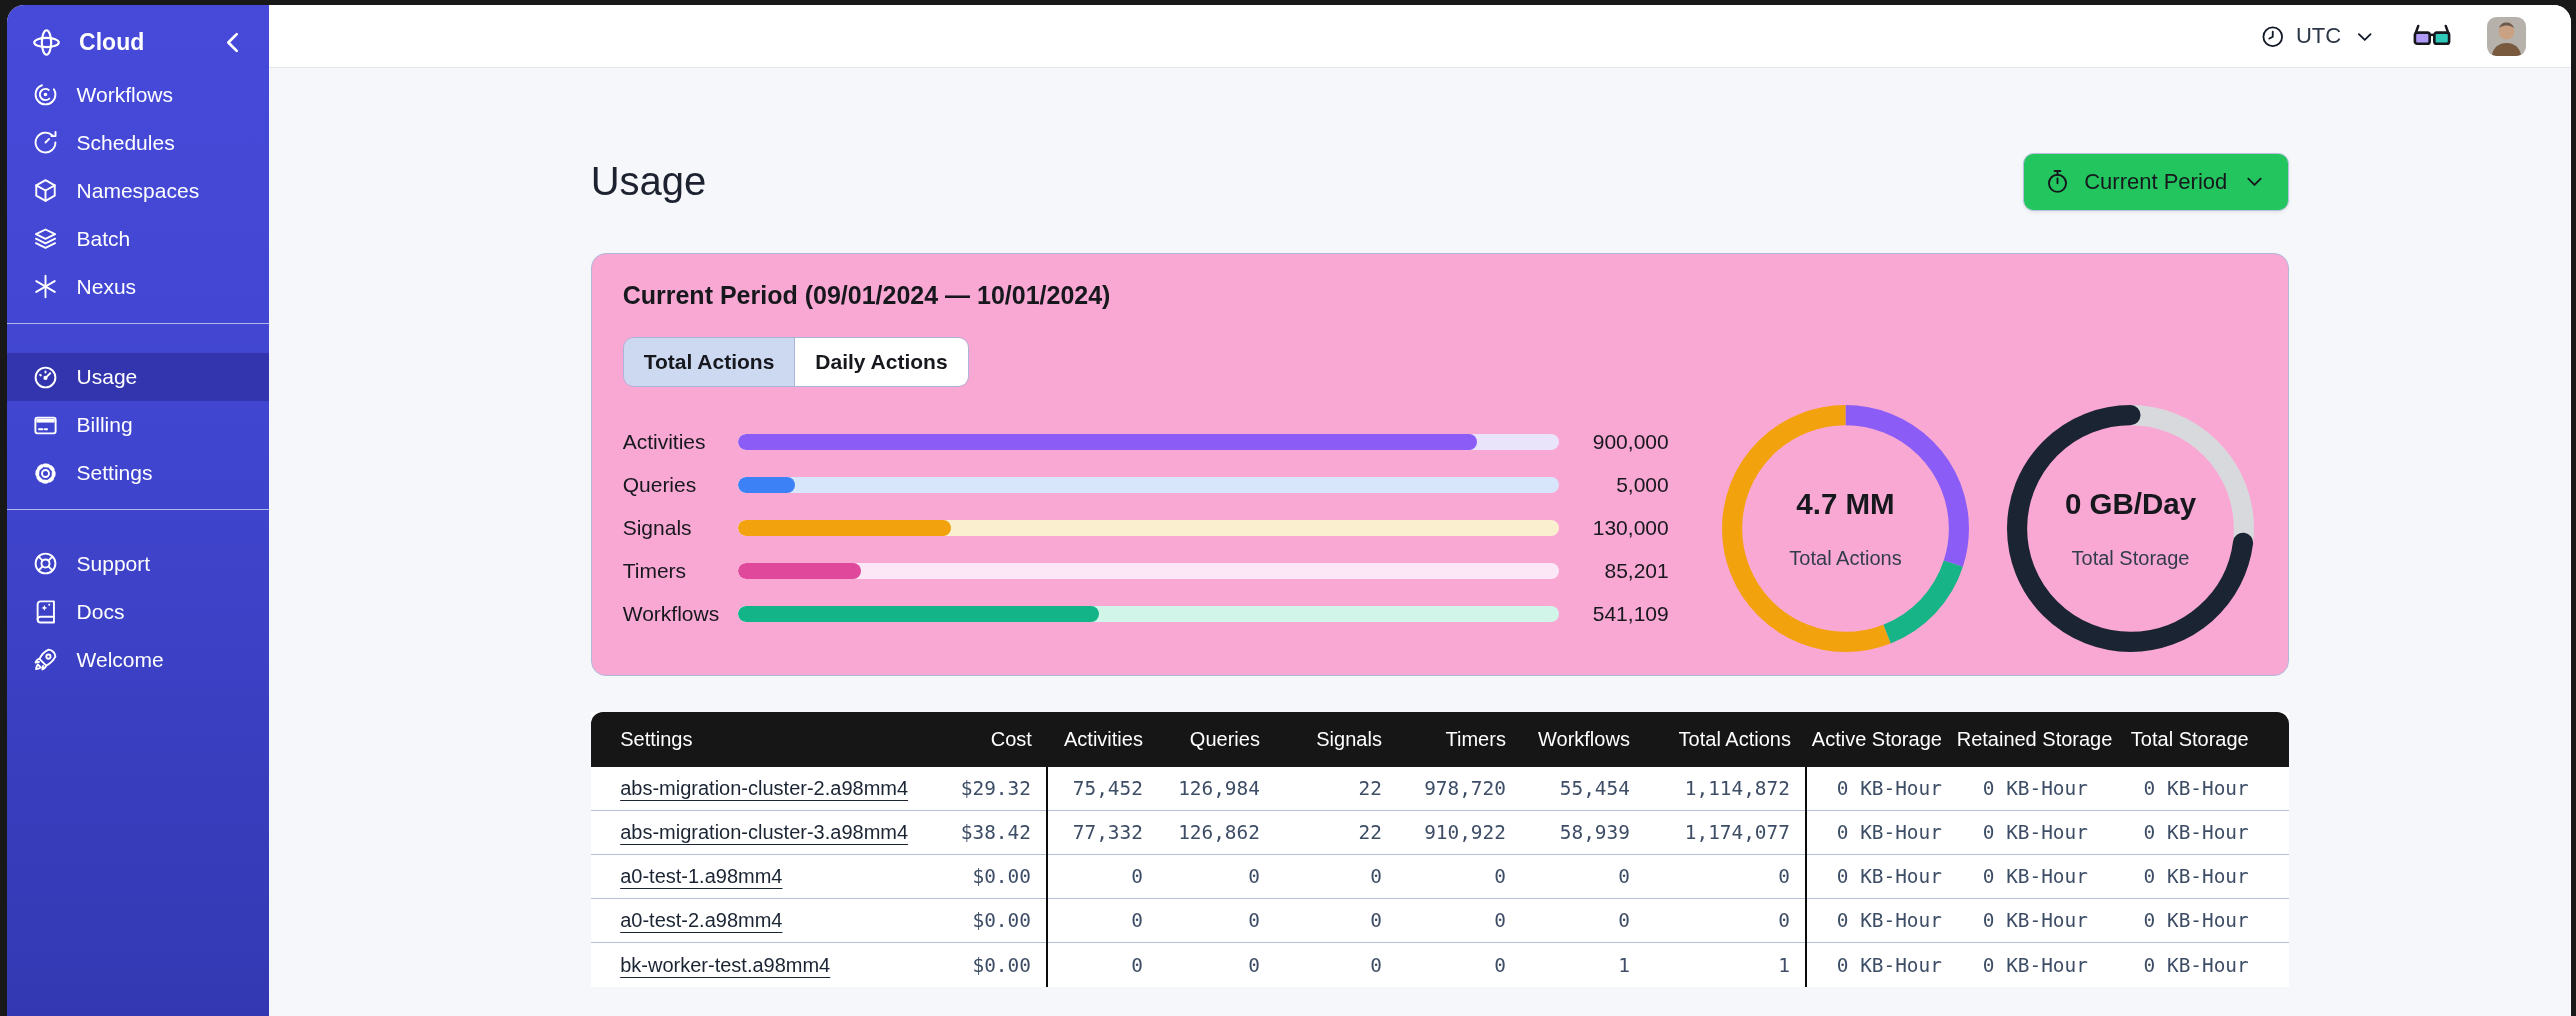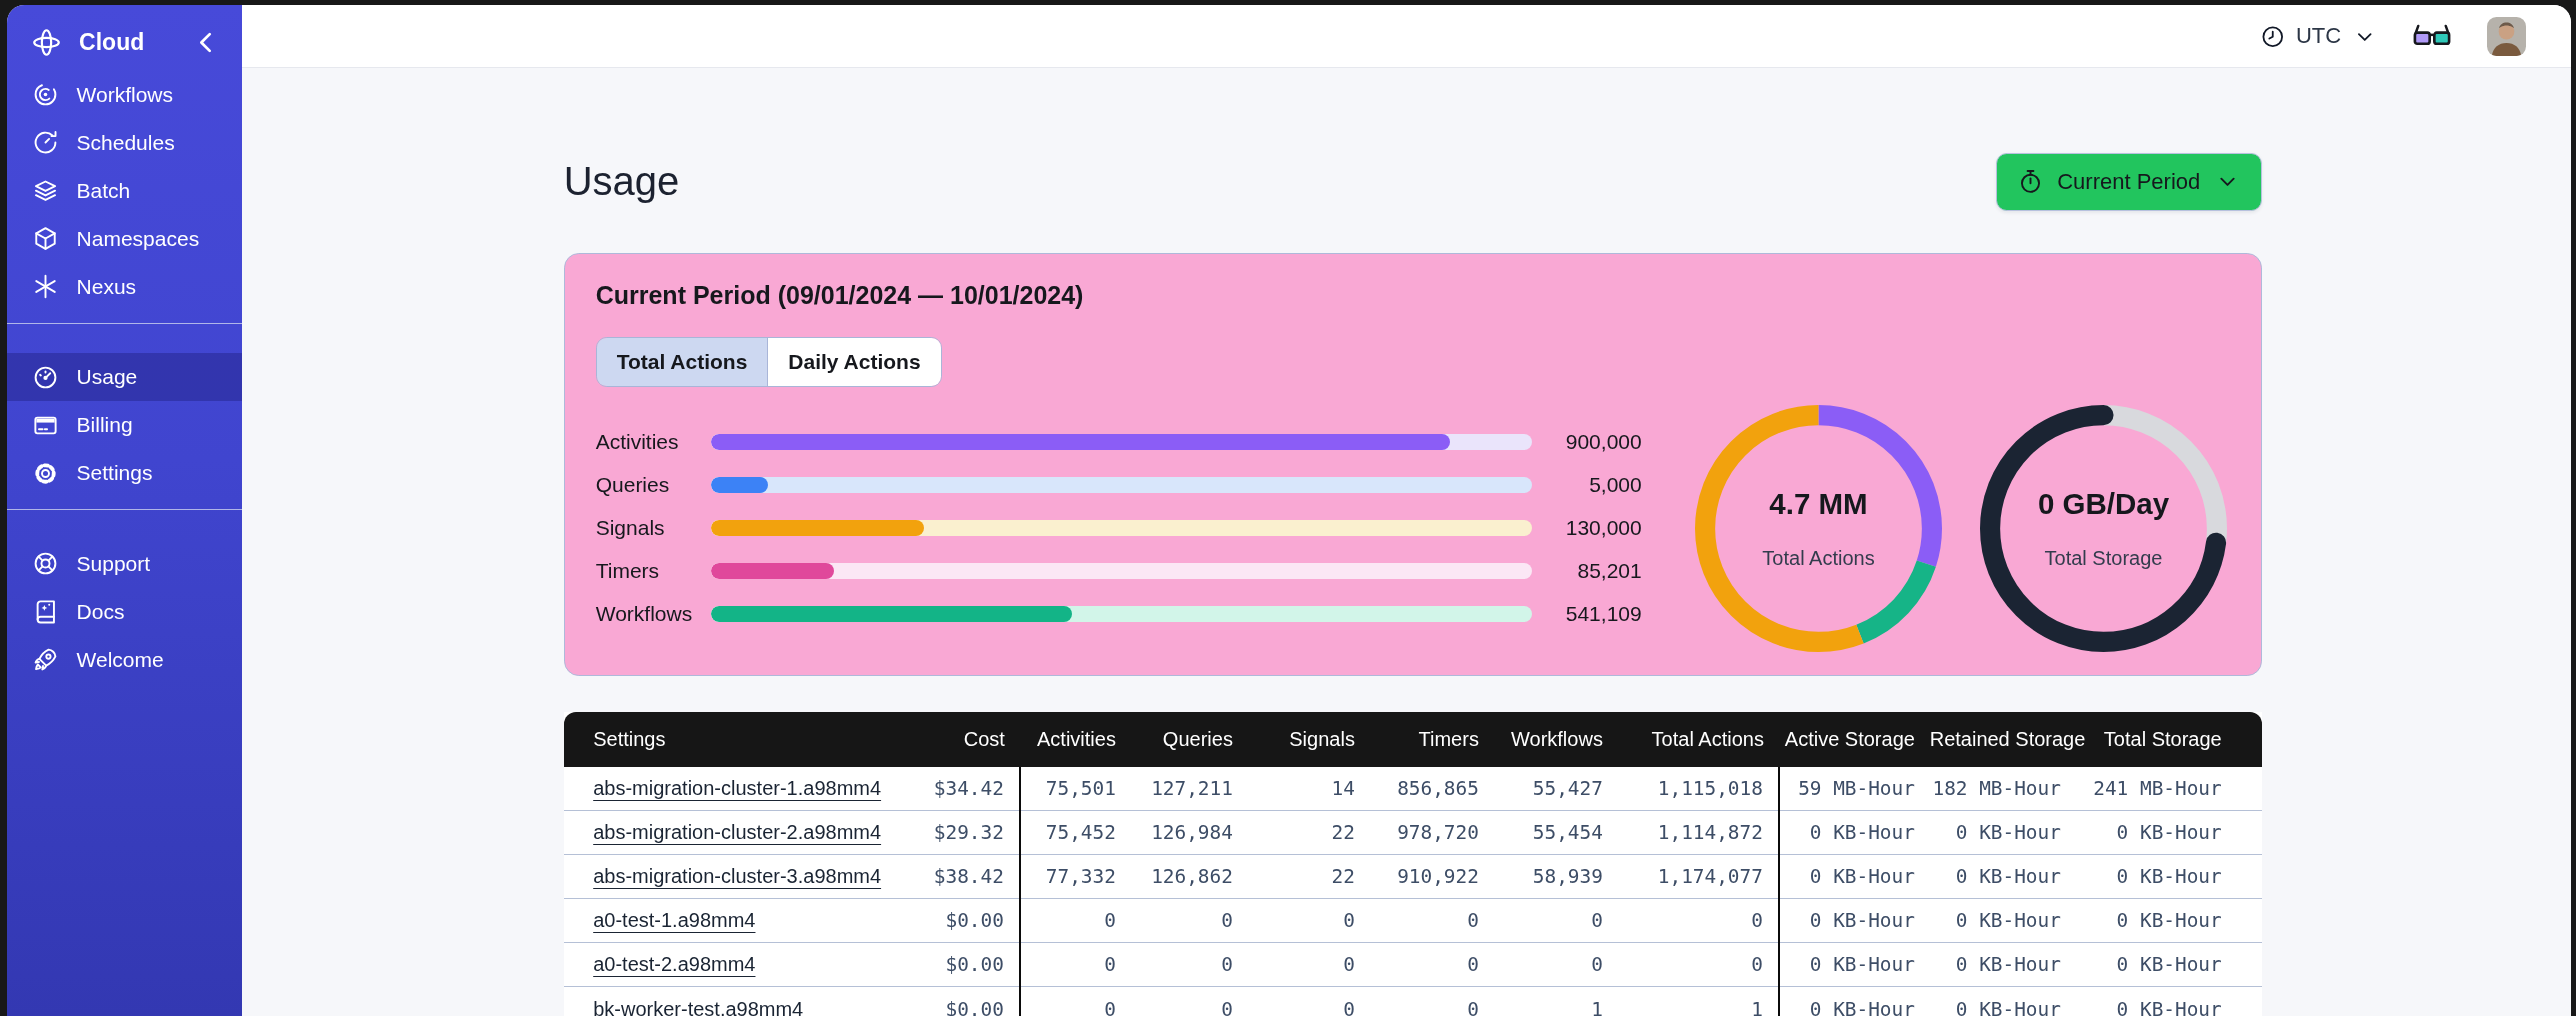--- a/index.html
+++ b/index.html
@@ -13,21 +13,21 @@
   }
   .window {
     position: absolute; left: 6.7px; top: 5.4px; right: 5.4px; bottom: 0;
     border-radius: 17.4px 17.4px 0 0;
     overflow: hidden;
     display: flex;
     background: #f6f7fa;
   }
   
   .sidebar {
-    width: 235px; flex: none;
+    width: 262px; flex: none;
     background: linear-gradient(180deg, #474ad9 0%, #4045cf 45%, #3338b2 100%);
     color: #fff;
     display: flex; flex-direction: column;
   }
   .side-head {
     display: flex; align-items: center;
     height: 56px; margin-top: 9.4px;
     padding: 0 20px 0 24px;
   }
   .side-head .icon svg { width: 31px; height: 31px; }
@@ -179,36 +179,36 @@
               <path d="M20.8 12a8.8 8.8 0 1 1-2.6-6.2"></path>
               <polyline points="20.9 2.7 20.9 6.3 17.3 6.3"></polyline>
               <line x1="12" y1="12" x2="15.2" y2="8.8"></line>
             </svg>
           </span>
           <span class="side-label">Schedules</span>
         </div>
         <div class="side-item">
           <span class="icon">
             <svg viewBox="0 0 24 24" fill="none" stroke="currentColor" stroke-width="1.7" stroke-linecap="round" stroke-linejoin="round">
+              <path d="M12 2.8 20.2 7.4v9.2L12 21.2 3.8 16.6V7.4z"></path>
+              <path d="M3.8 7.4 12 12l8.2-4.6"></path>
+              <line x1="12" y1="12" x2="12" y2="21.2"></line>
+            </svg>
+          </span>
+          <span class="side-label">Namespaces</span>
+        </div>
+        <div class="side-item">
+          <span class="icon">
+            <svg viewBox="0 0 24 24" fill="none" stroke="currentColor" stroke-width="1.7" stroke-linecap="round" stroke-linejoin="round">
               <path d="M3.5 8.2 12 4l8.5 4.2L12 12.4z"></path>
               <path d="M3.5 12.2 12 16.4l8.5-4.2"></path>
               <path d="M3.5 16.2 12 20.4l8.5-4.2"></path>
             </svg>
           </span>
           <span class="side-label">Batch</span>
-        </div>
-        <div class="side-item">
-          <span class="icon">
-            <svg viewBox="0 0 24 24" fill="none" stroke="currentColor" stroke-width="1.7" stroke-linecap="round" stroke-linejoin="round">
-              <path d="M12 2.8 20.2 7.4v9.2L12 21.2 3.8 16.6V7.4z"></path>
-              <path d="M3.8 7.4 12 12l8.2-4.6"></path>
-              <line x1="12" y1="12" x2="12" y2="21.2"></line>
-            </svg>
-          </span>
-          <span class="side-label">Namespaces</span>
         </div>
         <div class="side-item">
           <span class="icon">
             <svg viewBox="0 0 24 24" fill="none" stroke="currentColor" stroke-width="1.7" stroke-linecap="round" stroke-linejoin="round">
               <line x1="12" y1="2.5" x2="12" y2="21.5"></line>
               <line x1="3.8" y1="7.2" x2="20.2" y2="16.8"></line>
               <line x1="20.2" y1="7.2" x2="3.8" y2="16.8"></line>
             </svg>
           </span>
           <span class="side-label">Nexus</span>
@@ -440,33 +440,20 @@
                 <th>Timers</th>
                 <th>Workflows</th>
                 <th>Total Actions</th>
                 <th>Active Storage</th>
                 <th>Retained Storage</th>
                 <th>Total Storage</th>
               </tr>
             </thead>
           <tbody>
               <tr>
-                <td class="ns"><a class="ns-link">abs-migration-cluster-1.a98mm4</a></td>
-                <td class="">$34.42</td>
-                <td class="div-l">75,501</td>
-                <td class="">127,211</td>
-                <td class="">14</td>
-                <td class="">856,865</td>
-                <td class="">55,427</td>
-                <td class="">1,115,018</td>
-                <td class="div-l">59 MB-Hour</td>
-                <td class="">182 MB-Hour</td>
-                <td class="">241 MB-Hour</td>
-              </tr>
-              <tr>
                 <td class="ns"><a class="ns-link">abs-migration-cluster-2.a98mm4</a></td>
                 <td class="">$29.32</td>
                 <td class="div-l">75,452</td>
                 <td class="">126,984</td>
                 <td class="">22</td>
                 <td class="">978,720</td>
                 <td class="">55,454</td>
                 <td class="">1,114,872</td>
                 <td class="div-l">0 KB-Hour</td>
                 <td class="">0 KB-Hour</td>

